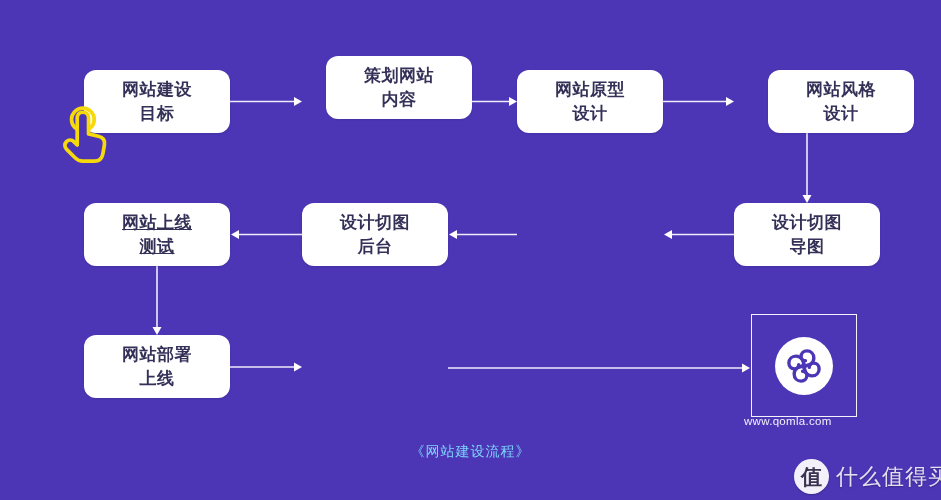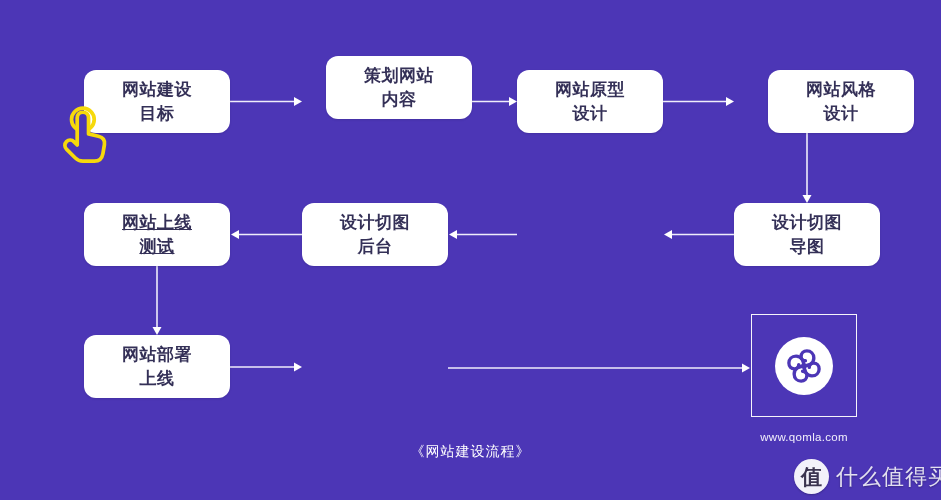--- a/index.html
+++ b/index.html
@@ -49,29 +49,29 @@
     box-sizing: border-box;
     display: flex; align-items: center; justify-content: center;
     z-index: 2;
   }
   .logo-circle {
     width: 58px; height: 58px; border-radius: 50%;
     background: #FFFFFF;
     display: flex; align-items: center; justify-content: center;
   }
   .logo-url {
-    position: absolute; left: 744px; top: 431px;
-    width: 120px; text-align: center;
+    position: absolute; left: 744px; top: 415px;
+    width: 120px; 
     color: #F2F0FC; font-size: 11.5px; letter-spacing: 0.3px;
   }
 
   .caption {
     position: absolute; left: 0; top: 443px; width: 941px;
     text-align: center;
-    color: #ffffff; font-size: 14px; letter-spacing: 1px;
+    color: #7dd3fc; font-size: 14px; letter-spacing: 1px;
   }
 
   .watermark {
     position: absolute; left: 794px; top: 459px;
     display: flex; align-items: center; gap: 7px; z-index: 4;
   }
   .wm-badge {
     width: 35px; height: 35px; border-radius: 50%;
     background: rgba(255,255,255,0.93);
     color: #3B3450;

